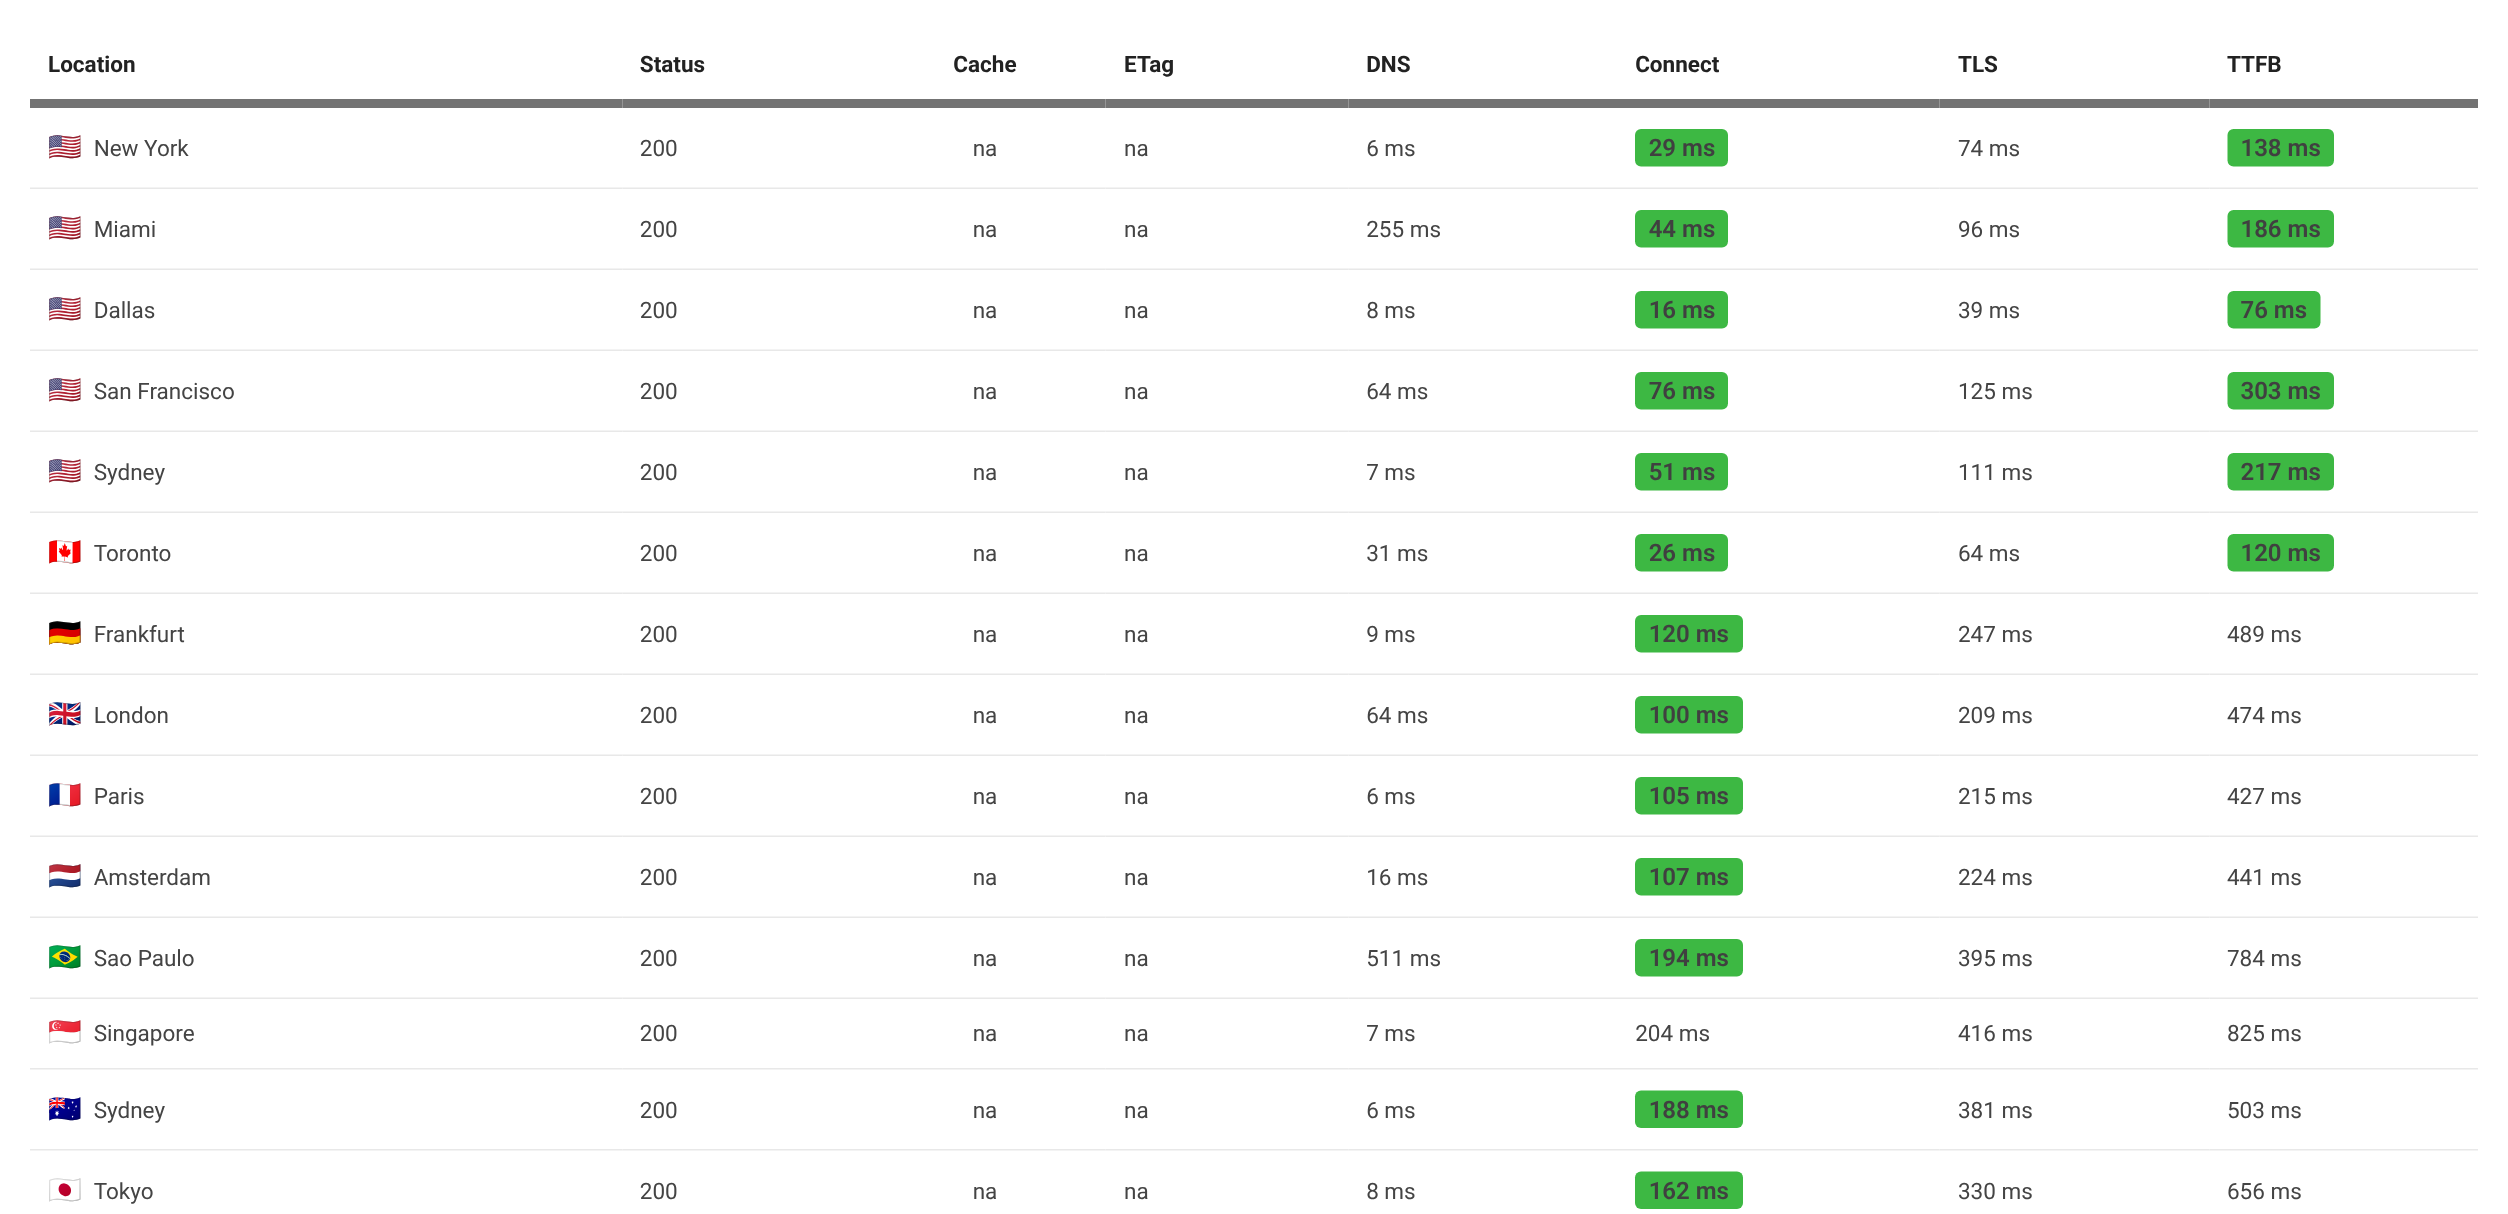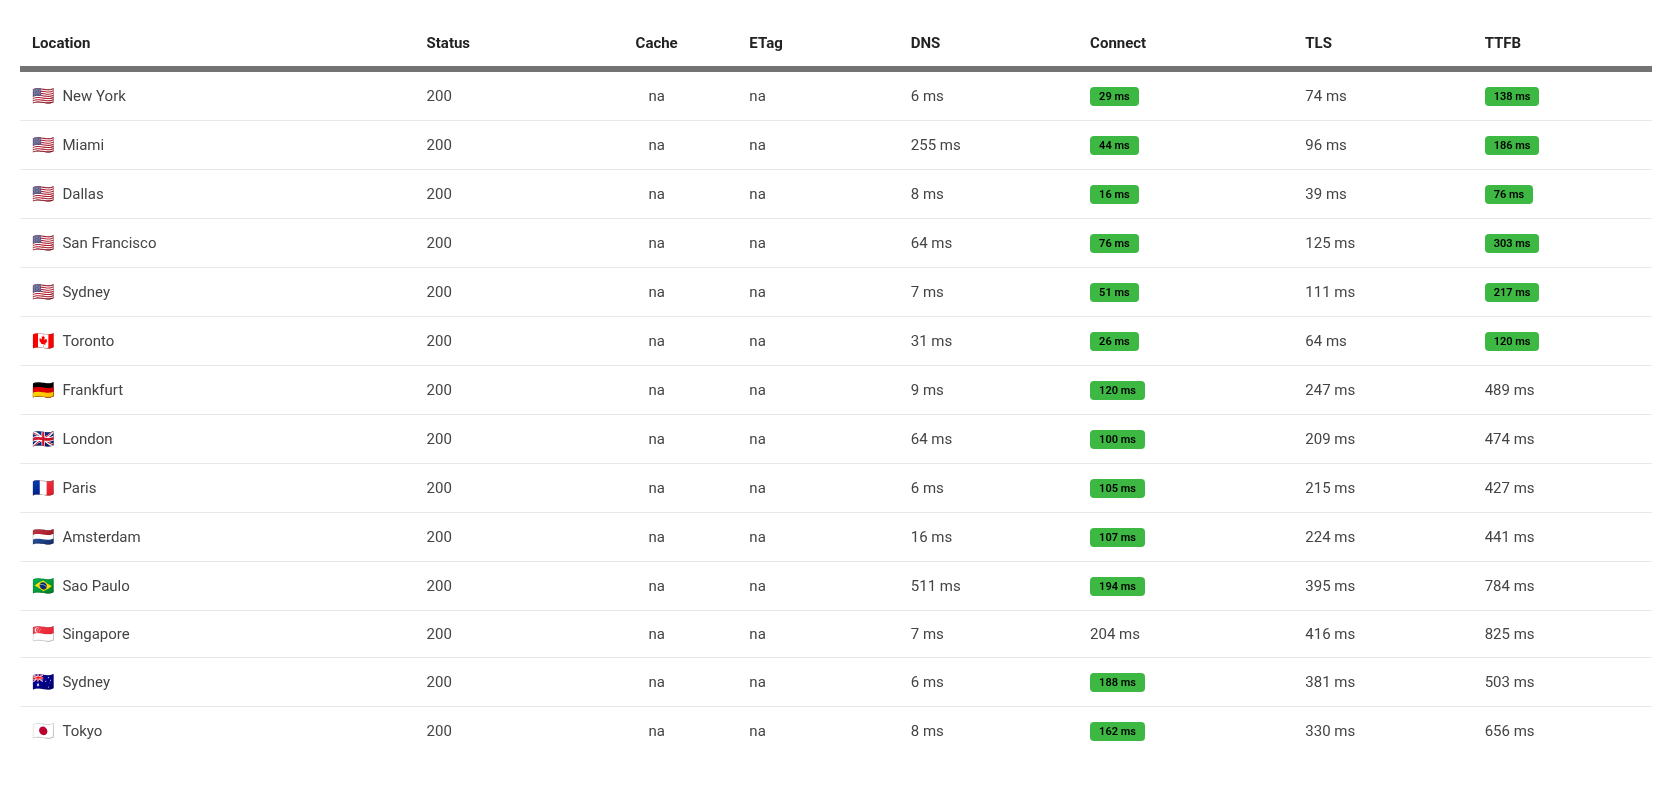--- a/index.html
+++ b/index.html
@@ -39,22 +39,22 @@
       gap: 8px;
     }
     .flag {
       font-size: 18px;
       line-height: 1;
       flex-shrink: 0;
     }
     .badge-green {
       display: inline-block;
       background-color: #3db843;
-      color: #000000;
-      font-size: 11px;
+      color: #404040;
+      font-size: 16px;
       font-weight: 600;
       padding: 3px 9px;
       border-radius: 4px;
       white-space: nowrap;
     }
     
     th:nth-child(1), td:nth-child(1) { width: 22%; }
     th:nth-child(2), td:nth-child(2) { width: 9%; }
     th:nth-child(3), td:nth-child(3) { width: 9%; text-align: center; }
     th:nth-child(4), td:nth-child(4) { width: 9%; }

